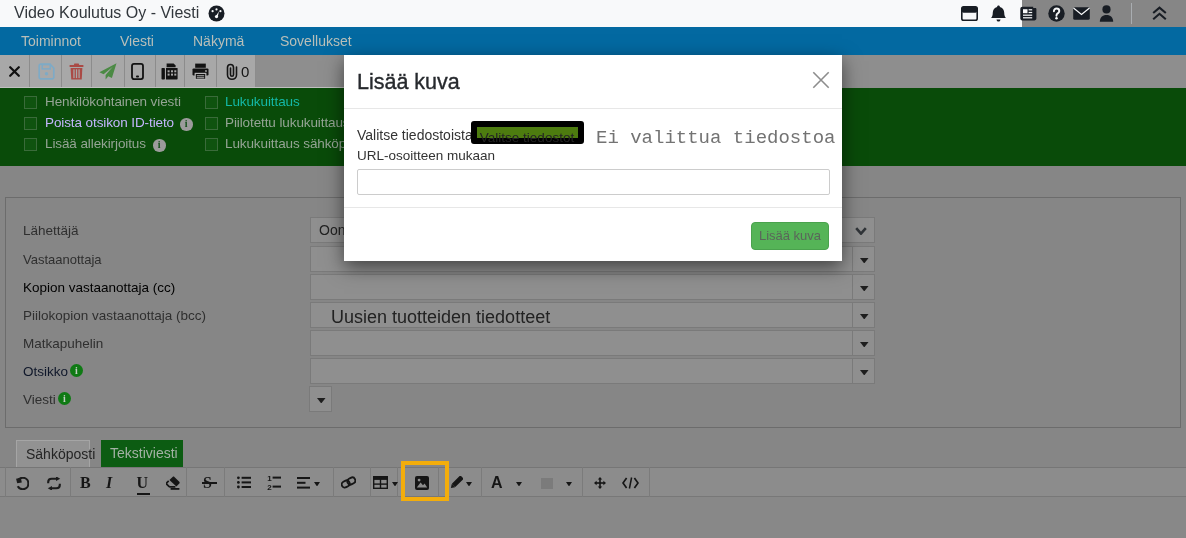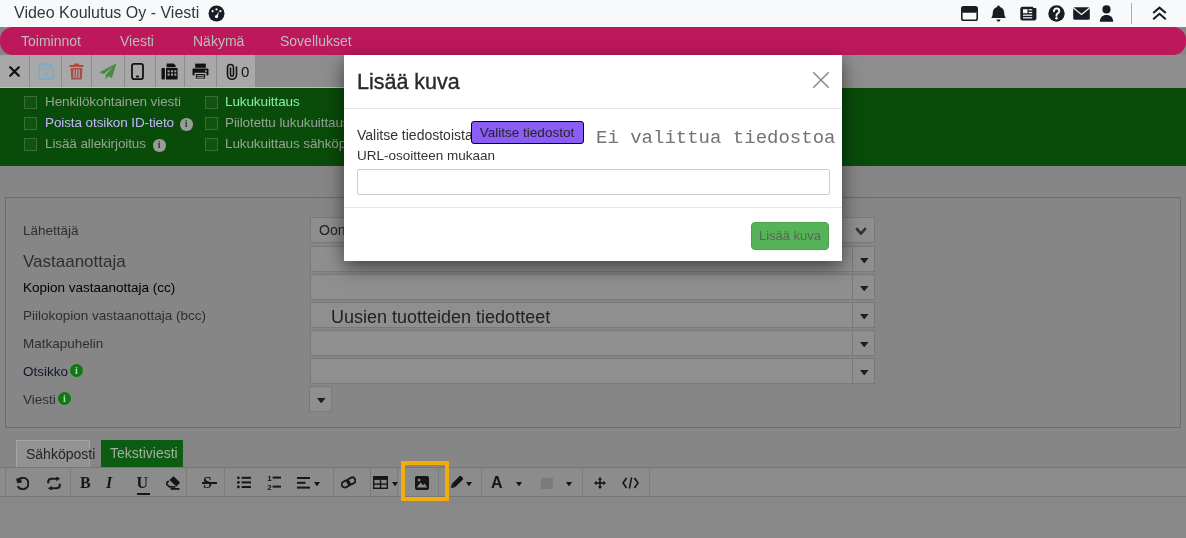--- a/index.html
+++ b/index.html
@@ -4,21 +4,21 @@
 <style>
   * { margin:0; padding:0; box-sizing:border-box; }
   html,body { width:1186px; height:538px; overflow:hidden; }
   body { font-family:"Liberation Sans", sans-serif; position:relative; background:#868686; }
   .abs { position:absolute; }
   svg { display:block; }
 </style>
 </head>
 <body>
 
-<div class="abs" style="left:0;top:0;width:1186px;height:27px;background:#f8f9fa;">
+<div class="abs" style="left:0;top:0;width:1022px;height:27px;background:#f8f9fa;">
   <div class="abs" style="left:14px;top:4px;font-size:16px;color:#32373c;">Video Koulutus Oy - Viesti</div>
 
   <svg class="abs" style="left:208px;top:5px;" width="17" height="17" viewBox="0 0 17 17">
     <circle cx="8.5" cy="8.5" r="8" fill="#181d24"></circle>
     <circle cx="4.6" cy="6.2" r="1.1" fill="#f8f9fa"></circle>
     <circle cx="8.5" cy="4.4" r="1.1" fill="#f8f9fa"></circle>
     <circle cx="12.4" cy="6.2" r="1.1" fill="#f8f9fa"></circle>
     <path d="M7.4 11.8 L11 6.2 L9.6 12.2 Z" fill="#f8f9fa"></path>
     <circle cx="8.5" cy="11.6" r="1.6" fill="#f8f9fa"></circle>
   </svg>
@@ -51,21 +51,21 @@
   <svg class="abs" style="left:1099px;top:5px;" width="15" height="17" viewBox="0 0 15 17">
     <circle cx="7.5" cy="4.4" r="4.1" fill="#181d24"></circle>
     <path d="M0.8 16.8 C0.8 12.6 3.5 10 7.5 10 C11.5 10 14.2 12.6 14.2 16.8 Z" fill="#181d24"></path>
   </svg>
   <div class="abs" style="left:1131px;top:3px;width:1px;height:21px;background:#a9adb1;"></div>
   <svg class="abs" style="left:1151px;top:6px;" width="17" height="15" viewBox="0 0 17 15">
     <path d="M2.2 7 L8.5 1.6 L14.8 7 M2.2 13.2 L8.5 7.8 L14.8 13.2" fill="none" stroke="#181d24" stroke-width="2.1"></path>
   </svg>
 </div>
 
-<div class="abs" style="left:0;top:27px;width:1186px;height:28px;background:#be185d;border-radius:13px;">
+<div class="abs" style="left:0;top:27px;width:1186px;height:28px;background:#0369a1;">
   <div class="abs" style="left:21px;top:6px;font-size:14px;color:#b9bfb9;">Toiminnot</div>
   <div class="abs" style="left:120px;top:6px;font-size:14px;color:#b9bfb9;">Viesti</div>
   <div class="abs" style="left:193px;top:6px;font-size:14px;color:#b9bfb9;">Näkymä</div>
   <div class="abs" style="left:280px;top:6px;font-size:14px;color:#b9bfb9;">Sovellukset</div>
 </div>
 
 <div class="abs" style="left:0;top:55px;width:1186px;height:33px;background:#8e8e8e;">
   <div class="abs" style="left:0;top:0;width:255px;height:33px;background:#a8a8a8;"></div>
   <div class="abs" style="left:0;top:32px;width:344px;height:1px;background:#c0c0c0;"></div>
   <div class="abs" style="left:29px;top:0;width:1px;height:32px;background:#8c8c8c;"></div>
@@ -129,21 +129,21 @@
   <svg class="abs" style="left:224px;top:8px;" width="15" height="17" viewBox="0 0 15 17">
     <path d="M12.5 4 L12.5 12 C12.5 14.5 10.5 16.2 8 16.2 C5.5 16.2 3.5 14.5 3.5 12 L3.5 4.5 C3.5 2.8 4.9 1.5 6.5 1.5 C8.1 1.5 9.5 2.8 9.5 4.5 L9.5 11.8 C9.5 12.6 8.8 13.2 8 13.2 C7.2 13.2 6.5 12.6 6.5 11.8 L6.5 5" fill="none" stroke="#151515" stroke-width="1.6" stroke-linecap="round"></path>
   </svg>
   <div class="abs" style="left:241px;top:8px;font-size:15px;color:#151515;">0</div>
 </div>
 
 <div class="abs" style="left:0;top:88px;width:1186px;height:78px;background:#094b09;">
   <div class="abs" style="left:24px;top:8px;width:13px;height:13px;background:#0f530f;border:1px solid #3a6b3a;"></div>
   <div class="abs" style="left:45px;top:6px;font-size:13.5px;letter-spacing:-0.1px;color:#95a495;">Henkilökohtainen viesti</div>
   <div class="abs" style="left:205px;top:8px;width:13px;height:13px;background:#0f530f;border:1px solid #3a6b3a;"></div>
-  <div class="abs" style="left:225px;top:6px;font-size:13.5px;letter-spacing:-0.1px;color:#86efac;">Lukukuittaus</div>
+  <div class="abs" style="left:225px;top:6px;font-size:13.5px;letter-spacing:-0.1px;color:#14b8a6;">Lukukuittaus</div>
 
   <div class="abs" style="left:24px;top:29px;width:13px;height:13px;background:#0f530f;border:1px solid #3a6b3a;"></div>
   <div class="abs" style="left:45px;top:27px;font-size:13.5px;letter-spacing:-0.1px;color:#c4b5fd;">Poista otsikon ID-tieto</div>
   <div class="abs" style="left:180px;top:30px;width:12.5px;height:12.5px;border-radius:50%;background:#9b9b9b;color:#14501a;font-size:10px;font-weight:bold;text-align:center;line-height:12.5px;font-family:'Liberation Serif',serif;">i</div>
   <div class="abs" style="left:205px;top:29px;width:13px;height:13px;background:#0f530f;border:1px solid #3a6b3a;"></div>
   <div class="abs" style="left:225px;top:27px;font-size:13.5px;letter-spacing:-0.1px;color:#95a495;">Piilotettu lukukuittaus</div>
 
   <div class="abs" style="left:24px;top:50px;width:13px;height:13px;background:#0f530f;border:1px solid #3a6b3a;"></div>
   <div class="abs" style="left:45px;top:48px;font-size:13.5px;letter-spacing:-0.1px;color:#95a495;">Lisää allekirjoitus</div>
   <div class="abs" style="left:153px;top:51px;width:12.5px;height:12.5px;border-radius:50%;background:#9b9b9b;color:#14501a;font-size:10px;font-weight:bold;text-align:center;line-height:12.5px;font-family:'Liberation Serif',serif;">i</div>
@@ -154,21 +154,21 @@
 <div class="abs" style="left:5px;top:197px;width:1176px;height:231px;border:1px solid #6c6c6c;background:#868686;"></div>
 
 <div class="abs" style="left:23px;top:223px;font-size:13.5px;color:#2f2f2f;">Lähettäjä</div>
 <div class="abs" style="left:310px;top:217px;width:565px;height:26px;background:#8f8f8f;border:1px solid #7a7a7a;">
   <div class="abs" style="left:8px;top:4px;font-size:14px;color:#222;">Oona Opettaja</div>
   <svg class="abs" style="left:544px;top:9px;" width="12" height="8" viewBox="0 0 12 8">
       <path d="M1.2 1.2 L6 6.6 L10.8 1.2" fill="none" stroke="#303438" stroke-width="2.6"></path>
     </svg>
 </div>
 
-<div class="abs" style="left:23px;top:252px;font-size:17px;color:#2f2f2f;">Vastaanottaja</div>
+<div class="abs" style="left:23px;top:252px;font-size:13px;color:#2f2f2f;">Vastaanottaja</div>
 <div class="abs" style="left:310px;top:246px;width:543px;height:26px;background:#8f8f8f;border:1px solid #7a7a7a;"></div>
 <div class="abs" style="left:852px;top:246px;width:23px;height:26px;background:#8f8f8f;border:1px solid #7a7a7a;">
     <svg class="abs" style="left:7px;top:10.5px;" width="8.5" height="5.5" viewBox="0 0 8.5 5.5">
       <path d="M0 0 L8.5 0 L4.25 5.5 Z" fill="#1e1e1e"></path>
     </svg>
   </div>
 
 <div class="abs" style="left:23px;top:280px;font-size:13.5px;color:#000000;">Kopion vastaanottaja (cc)</div>
 <div class="abs" style="left:310px;top:274px;width:543px;height:26px;background:#8f8f8f;border:1px solid #7a7a7a;"></div>
 <div class="abs" style="left:852px;top:274px;width:23px;height:26px;background:#8f8f8f;border:1px solid #7a7a7a;">
@@ -343,19 +343,19 @@
 
 <div class="abs" style="left:401px;top:461px;width:48px;height:40px;border:4px solid #f3ad0b;"></div>
 
 <div class="abs" style="left:344px;top:55px;width:498px;height:206px;background:#fff;box-shadow:0 6px 18px rgba(0,0,0,0.55);">
   <div class="abs" style="left:13px;top:14.5px;font-size:21.5px;color:#26292d;-webkit-text-stroke:0.35px #26292d;">Lisää kuva</div>
   <svg class="abs" style="left:467.5px;top:16px;" width="18" height="18" viewBox="0 0 18 18">
     <path d="M1.3 1.3 L16.7 16.7 M16.7 1.3 L1.3 16.7" stroke="#8d8d8d" stroke-width="1.6"></path>
   </svg>
   <div class="abs" style="left:0;top:53px;width:498px;height:1px;background:#e7e7e7;"></div>
   <div class="abs" style="left:13px;top:72px;font-size:14px;color:#333;">Valitse tiedostoista</div>
-  <div class="abs" style="left:126.5px;top:66px;width:113px;height:23px;background:#8b5cf6;border:1px solid #000000;border-radius:3px;font-size:13.5px;color:#242424;text-align:center;line-height:22px;">Valitse tiedostot</div>
+  <div class="abs" style="left:126.5px;top:66px;width:113px;height:23px;background:#4d7c0f;border:6px solid #000000;border-radius:3px;font-size:13.5px;color:#242424;text-align:center;line-height:22px;">Valitse tiedostot</div>
   <div class="abs" style="left:252px;top:72px;font-size:19px;color:#737373;font-family:Liberation Mono, monospace;">Ei valittua tiedostoa</div>
   <div class="abs" style="left:13px;top:93px;font-size:13.5px;color:#333;">URL-osoitteen mukaan</div>
   <div class="abs" style="left:13px;top:114px;width:473px;height:26px;background:#fff;border:1px solid #ccc;border-radius:2px;"></div>
   <div class="abs" style="left:0;top:152px;width:498px;height:1px;background:#e7e7e7;"></div>
   <div class="abs" style="left:407px;top:167px;width:78px;height:28px;background:#55b457;border:1px solid #4aa24d;border-radius:4px;font-size:13px;color:#5a665a;text-align:center;line-height:26px;">Lisää kuva</div>
 </div>
 
 </body></html>

